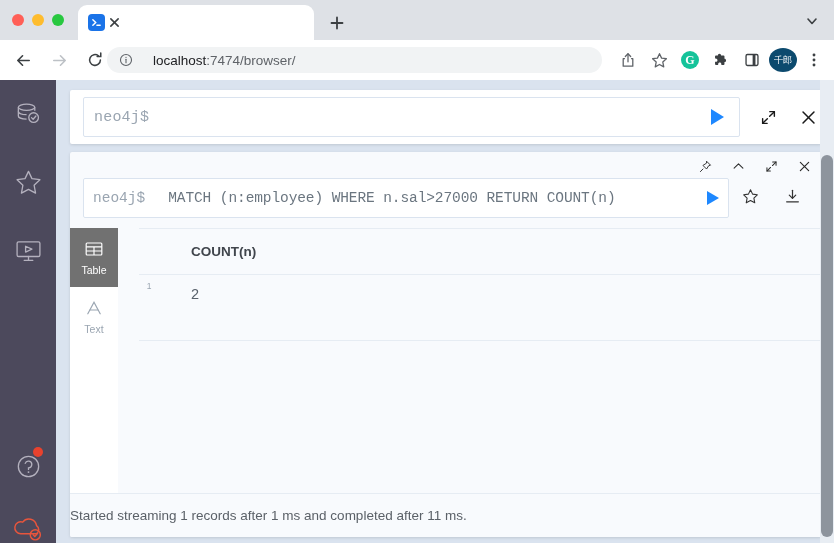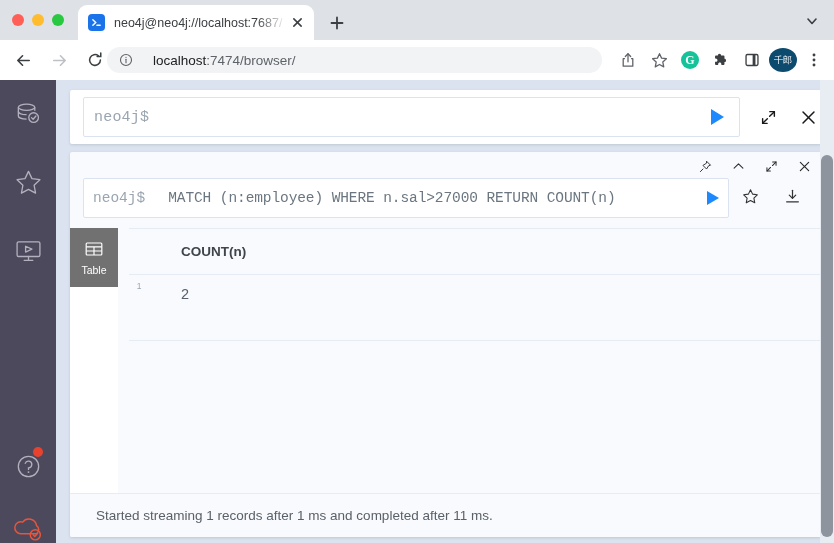--- a/index.html
+++ b/index.html
@@ -166,40 +166,40 @@
   .frame-body { flex: 1 1 auto; display: flex; min-height: 0; }
   .view-tabs { width: 48px; flex: 0 0 auto; background: #fff; }
   .vtab {
     width: 48px; height: 59px; display: flex; flex-direction: column;
     align-items: center; justify-content: center; gap: 3px;
     color: #9aa5b1; font-size: 10.5px; text-align: right;
   }
   .vtab.active { background: #717171; color: #fff; }
   .result-area { flex: 1 1 auto; position: relative; background: #f8fafd; }
   .table-wrap {
-    position: absolute; left: 11px; top: 0px; right: 0px; height: 113px;
+    position: absolute; left: 21px; top: 0px; right: 0px; height: 113px;
     border: 1px solid #e6ecf3; border-left: none; border-right: none;
     background: #f8fafd;
   }
   .th-row {
     height: 46px; display: flex; align-items: center;
     border-bottom: 1px solid #e6ecf3;
   }
   .th { padding-left: 52px; font-size: 13.5px; font-weight: bold; color: #40454c; }
   .td-row { height: 66px; display: flex; position: relative; }
   .rownum {
     position: absolute; left: 0; top: 2px; width: 20px; height: 18px;
     font-size: 8.5px; color: #9aa5b1; display: flex;
     align-items: center; justify-content: center;
   }
   .td { padding-left: 52px; padding-top: 11px; font-size: 14.5px; color: #58616b; }
 
   .frame-status {
     height: 44px; flex: 0 0 auto; border-top: 1px solid #e6ecf3;
-    display: flex; align-items: center; padding-left: 26px;
+    display: flex; align-items: center; 
     font-size: 13.5px; color: #5b6168; background: #f8fafd;
   }
 
   .scrollbar {
     position: absolute; right: 0; top: 0; width: 14px; height: 463px;
     background: #e8edf3;
   }
   .scroll-thumb {
     position: absolute; right: 1px; top: 75px; width: 12px; height: 382px;
     background: #8d949d; border-radius: 6px;
@@ -217,21 +217,20 @@
       <div class="light green"></div>
     </div>
 
     <div class="tab">
       <div class="tab-favicon">
         <svg width="13" height="13" viewBox="0 0 16 16" fill="none" stroke="#fff" stroke-width="1.8" stroke-linecap="round">
           <path d="M3.5 4.5 L7 8 L3.5 11.5"></path>
             <path d="M8.5 11.5 L12.5 11.5"></path>
         </svg>
       </div>
-      <div class="tab-title">neo4j@neo4j://localhost:7687/</div>
       <div class="tab-close">
         <svg width="11" height="11" viewBox="0 0 12 12" stroke="#3c4043" stroke-width="1.7" stroke-linecap="round">
           <path d="M2 2 L10 10 M10 2 L2 10"></path>
         </svg>
       </div>
     </div>
 
     <div class="newtab">
       <svg width="14" height="14" viewBox="0 0 14 14" stroke="#3c4043" stroke-width="1.8" stroke-linecap="round">
         <path d="M7 1.5 V12.5 M1.5 7 H12.5"></path>
@@ -450,20 +449,29 @@
           <div class="view-tabs">
             <div class="vtab active">
               <span>
                 <svg width="20" height="20" viewBox="0 0 22 22" stroke="#ffffff" stroke-width="1.3" fill="none">
                   <rect x="2.4" y="4.4" width="17.2" height="13.2" rx="1"></rect>
                   <path d="M2.4 8.6 H19.6 M2.4 13.2 H19.6 M11 8.6 V17.6"></path>
                 </svg>
               </span>
               <span>Table</span>
             </div>
+            <div class="vtab">
+              <span>
+                <svg width="20" height="20" viewBox="0 0 22 22" stroke="#9aa5b1" stroke-width="1.3" fill="none" stroke-linecap="round">
+                  <path d="M4.2 17.4 L11 4.6 L17.8 17.4"></path>
+                    <path d="M6.6 13.2 H15.4"></path>
+                </svg>
+              </span>
+              <span>Text</span>
+            </div>
           </div>
 
           <div class="result-area">
             <div class="table-wrap">
               <div class="th-row">
                 <div class="th">COUNT(n)</div>
               </div>
               <div class="td-row">
                 <div class="rownum">1</div>
                 <div class="td">2</div>

